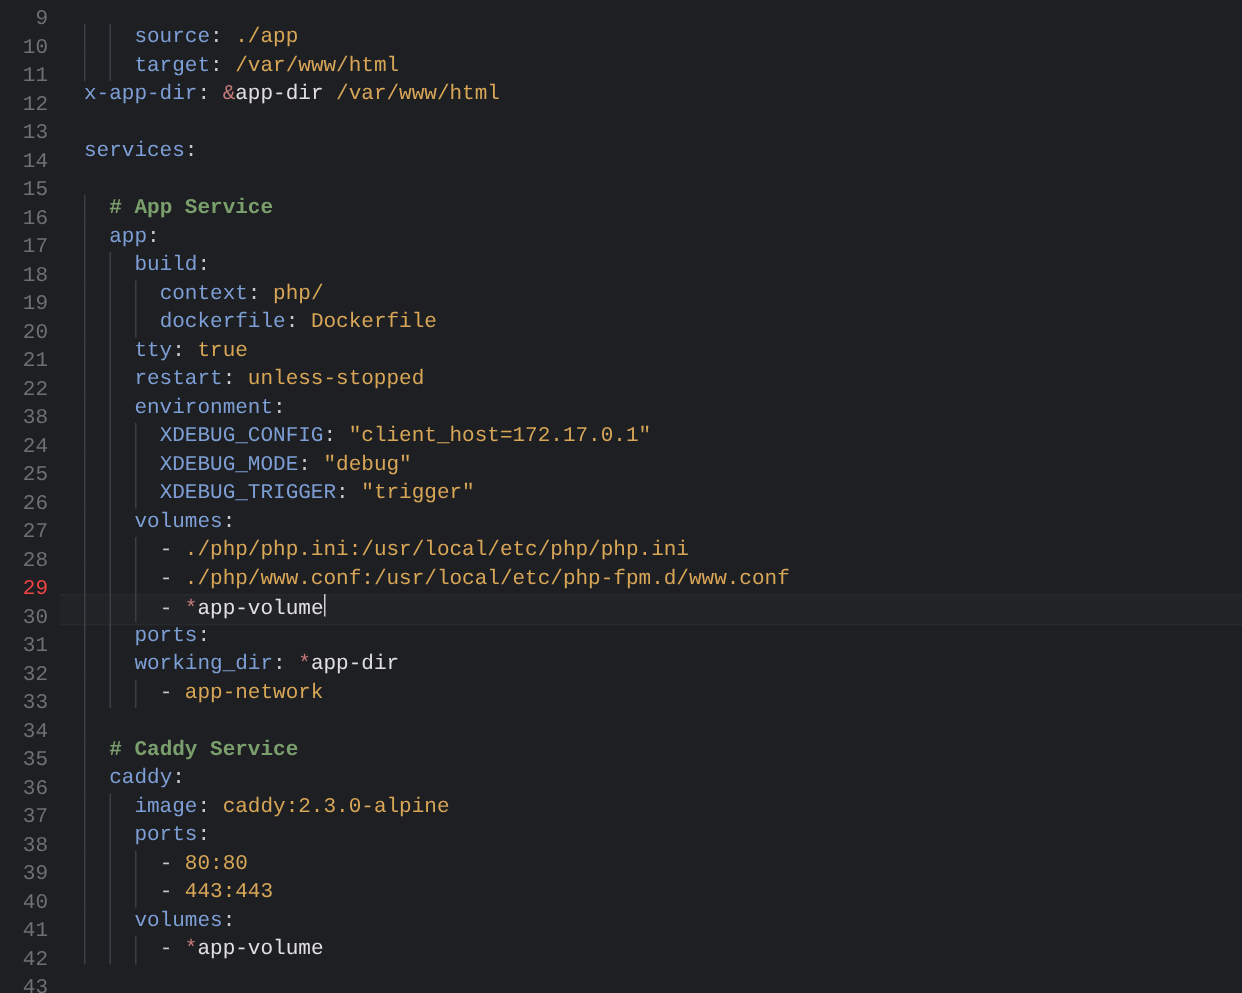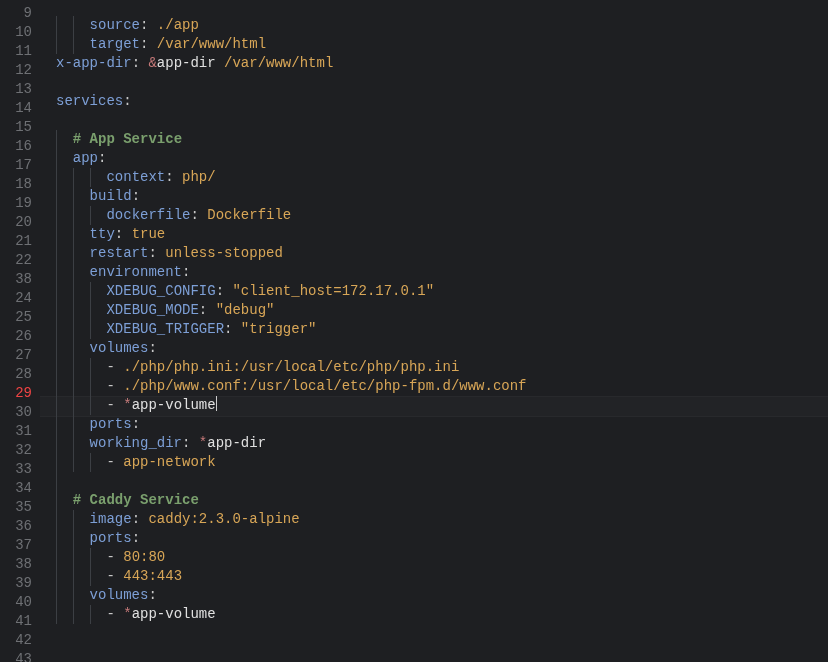--- a/index.html
+++ b/index.html
@@ -122,38 +122,39 @@
     </div>
   <div class="code" id="code">
       <div class="line"><span class="guide" style="left:16px"></span><span class="guide" style="left:32.8px"></span>    <span class="tok-key">source</span><span class="tok-punc">:</span><span class="tok-plain"> </span><span class="tok-kw">./app</span></div>
       <div class="line"><span class="guide" style="left:16px"></span><span class="guide" style="left:32.8px"></span>    <span class="tok-key">target</span><span class="tok-punc">:</span><span class="tok-plain"> </span><span class="tok-kw">/var/www/html</span></div>
       <div class="line"><span class="tok-key">x-app-dir</span><span class="tok-punc">:</span><span class="tok-plain"> </span><span class="tok-star">&amp;</span><span class="tok-anchor">app-dir</span><span class="tok-plain"> </span><span class="tok-kw">/var/www/html</span></div>
       <div class="line"></div>
       <div class="line"><span class="tok-key">services</span><span class="tok-punc">:</span></div>
       <div class="line"></div>
       <div class="line"><span class="guide" style="left:16px"></span>  <span class="tok-comm"># App Service</span></div>
       <div class="line"><span class="guide" style="left:16px"></span>  <span class="tok-key">app</span><span class="tok-punc">:</span></div>
+      <div class="line"><span class="guide" style="left:16px"></span><span class="guide" style="left:32.8px"></span>    <span class="tok-key">build</span><span class="tok-punc">:</span></div>
       <div class="line"><span class="guide" style="left:16px"></span><span class="guide" style="left:32.8px"></span><span class="guide" style="left:49.6px"></span>      <span class="tok-key">context</span><span class="tok-punc">:</span><span class="tok-plain"> </span><span class="tok-kw">php/</span></div>
-      <div class="line"><span class="guide" style="left:16px"></span><span class="guide" style="left:32.8px"></span>    <span class="tok-key">build</span><span class="tok-punc">:</span></div>
       <div class="line"><span class="guide" style="left:16px"></span><span class="guide" style="left:32.8px"></span><span class="guide" style="left:49.6px"></span>      <span class="tok-key">dockerfile</span><span class="tok-punc">:</span><span class="tok-plain"> </span><span class="tok-kw">Dockerfile</span></div>
       <div class="line"><span class="guide" style="left:16px"></span><span class="guide" style="left:32.8px"></span>    <span class="tok-key">tty</span><span class="tok-punc">:</span><span class="tok-plain"> </span><span class="tok-kw">true</span></div>
       <div class="line"><span class="guide" style="left:16px"></span><span class="guide" style="left:32.8px"></span>    <span class="tok-key">restart</span><span class="tok-punc">:</span><span class="tok-plain"> </span><span class="tok-kw">unless-stopped</span></div>
       <div class="line"><span class="guide" style="left:16px"></span><span class="guide" style="left:32.8px"></span>    <span class="tok-key">environment</span><span class="tok-punc">:</span></div>
       <div class="line"><span class="guide" style="left:16px"></span><span class="guide" style="left:32.8px"></span><span class="guide" style="left:49.6px"></span>      <span class="tok-key">XDEBUG_CONFIG</span><span class="tok-punc">:</span><span class="tok-plain"> </span><span class="tok-str">"client_host=172.17.0.1"</span></div>
       <div class="line"><span class="guide" style="left:16px"></span><span class="guide" style="left:32.8px"></span><span class="guide" style="left:49.6px"></span>      <span class="tok-key">XDEBUG_MODE</span><span class="tok-punc">:</span><span class="tok-plain"> </span><span class="tok-str">"debug"</span></div>
       <div class="line"><span class="guide" style="left:16px"></span><span class="guide" style="left:32.8px"></span><span class="guide" style="left:49.6px"></span>      <span class="tok-key">XDEBUG_TRIGGER</span><span class="tok-punc">:</span><span class="tok-plain"> </span><span class="tok-str">"trigger"</span></div>
       <div class="line"><span class="guide" style="left:16px"></span><span class="guide" style="left:32.8px"></span>    <span class="tok-key">volumes</span><span class="tok-punc">:</span></div>
       <div class="line"><span class="guide" style="left:16px"></span><span class="guide" style="left:32.8px"></span><span class="guide" style="left:49.6px"></span>      <span class="tok-plain">- </span><span class="tok-kw">./php/php.ini:/usr/local/etc/php/php.ini</span></div>
       <div class="line"><span class="guide" style="left:16px"></span><span class="guide" style="left:32.8px"></span><span class="guide" style="left:49.6px"></span>      <span class="tok-plain">- </span><span class="tok-kw">./php/www.conf:/usr/local/etc/php-fpm.d/www.conf</span></div>
       <div class="line"><span class="hl"></span><span class="guide" style="left:16px"></span><span class="guide" style="left:32.8px"></span><span class="guide" style="left:49.6px"></span>      <span class="tok-plain">- </span><span class="tok-star">*</span><span class="tok-anchor">app-volume</span><span class="cursor"></span></div>
       <div class="line"><span class="guide" style="left:16px"></span><span class="guide" style="left:32.8px"></span>    <span class="tok-key">ports</span><span class="tok-punc">:</span></div>
       <div class="line"><span class="guide" style="left:16px"></span><span class="guide" style="left:32.8px"></span>    <span class="tok-key">working_dir</span><span class="tok-punc">:</span><span class="tok-plain"> </span><span class="tok-star">*</span><span class="tok-anchor">app-dir</span></div>
       <div class="line"><span class="guide" style="left:16px"></span><span class="guide" style="left:32.8px"></span><span class="guide" style="left:49.6px"></span>      <span class="tok-plain">- </span><span class="tok-kw">app-network</span></div>
       <div class="line"><span class="guide" style="left:16px"></span></div>
       <div class="line"><span class="guide" style="left:16px"></span>  <span class="tok-comm"># Caddy Service</span></div>
+      <div class="line"><span class="guide" style="left:16px"></span>  <span class="tok-key">caddy</span><span class="tok-punc">:</span></div>
       <div class="line"><span class="guide" style="left:16px"></span><span class="guide" style="left:32.8px"></span>    <span class="tok-key">image</span><span class="tok-punc">:</span><span class="tok-plain"> </span><span class="tok-kw">caddy:2.3.0-alpine</span></div>
       <div class="line"><span class="guide" style="left:16px"></span><span class="guide" style="left:32.8px"></span>    <span class="tok-key">ports</span><span class="tok-punc">:</span></div>
       <div class="line"><span class="guide" style="left:16px"></span><span class="guide" style="left:32.8px"></span><span class="guide" style="left:49.6px"></span>      <span class="tok-plain">- </span><span class="tok-kw">80:80</span></div>
       <div class="line"><span class="guide" style="left:16px"></span><span class="guide" style="left:32.8px"></span><span class="guide" style="left:49.6px"></span>      <span class="tok-plain">- </span><span class="tok-kw">443:443</span></div>
       <div class="line"><span class="guide" style="left:16px"></span><span class="guide" style="left:32.8px"></span>    <span class="tok-key">volumes</span><span class="tok-punc">:</span></div>
       <div class="line"><span class="guide" style="left:16px"></span><span class="guide" style="left:32.8px"></span><span class="guide" style="left:49.6px"></span>      <span class="tok-plain">- </span><span class="tok-star">*</span><span class="tok-anchor">app-volume</span></div>
     </div>
 </div>
 
 </body></html>

